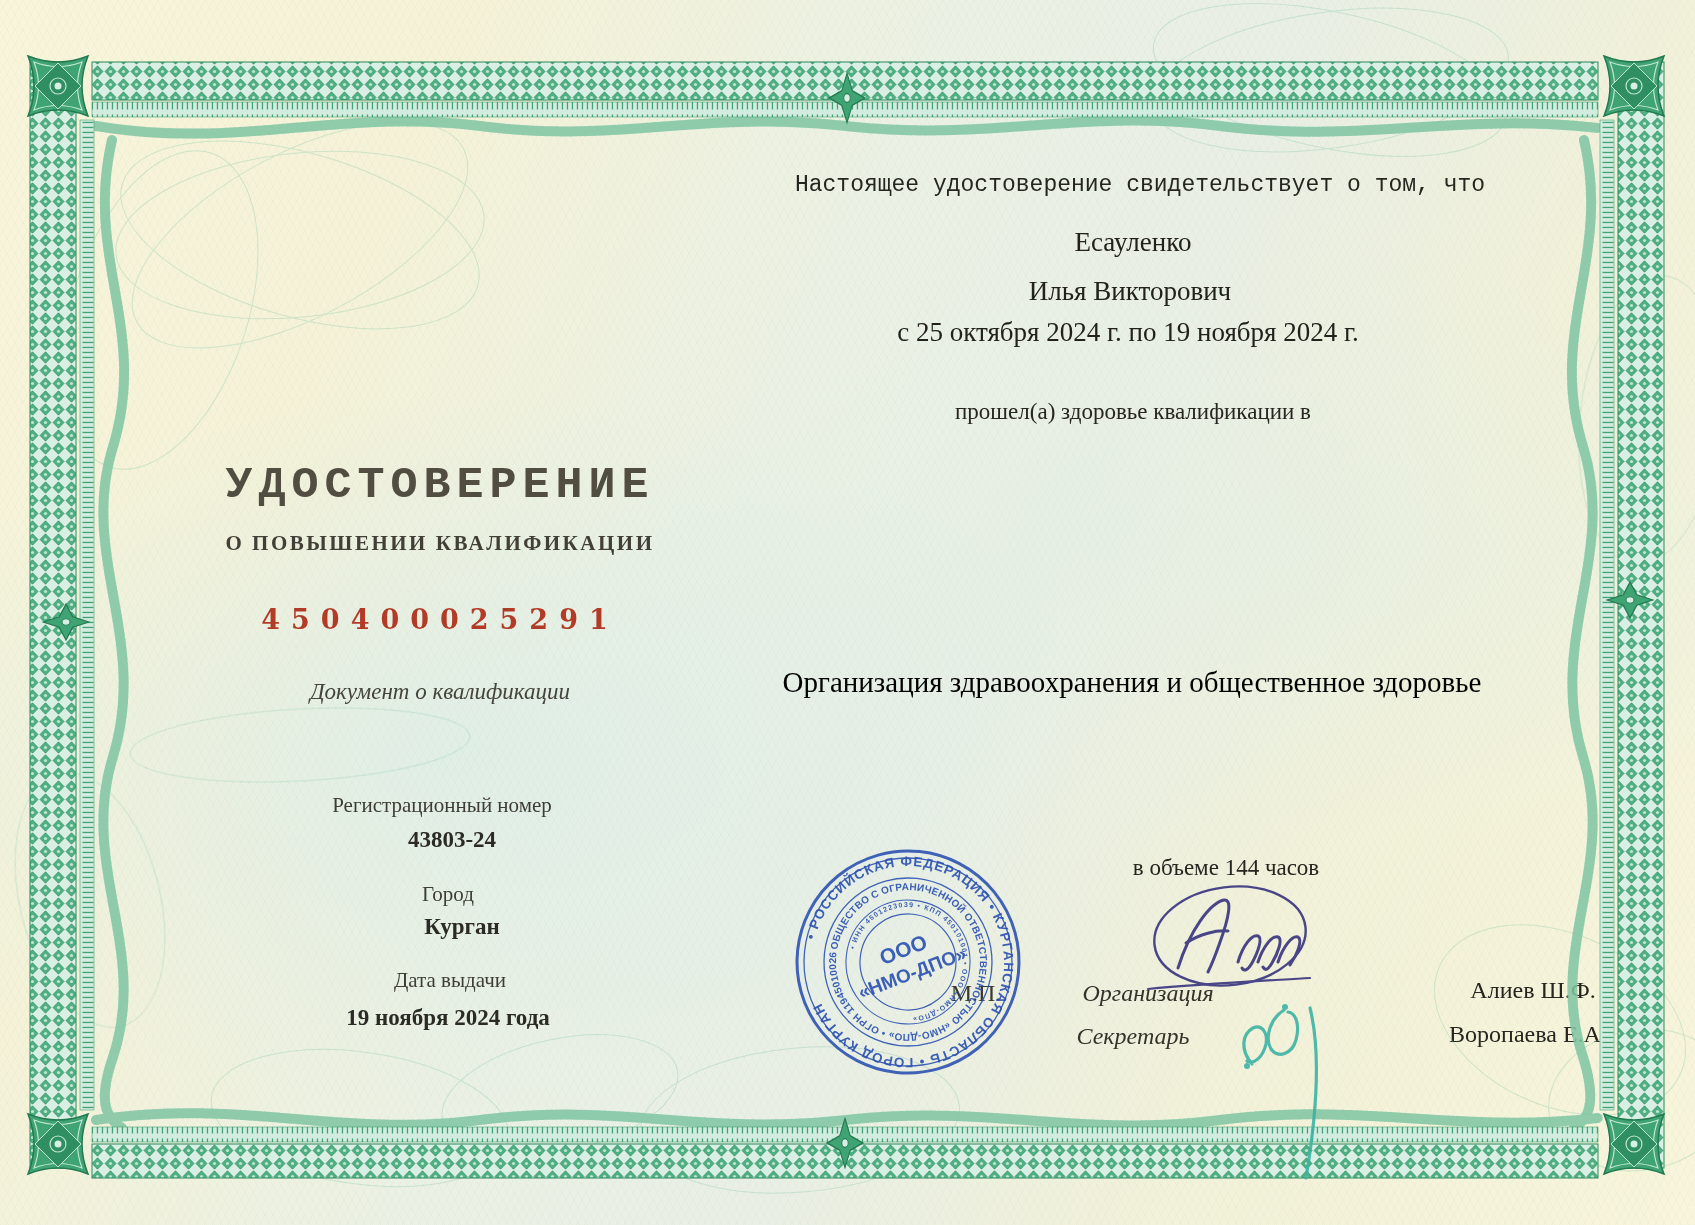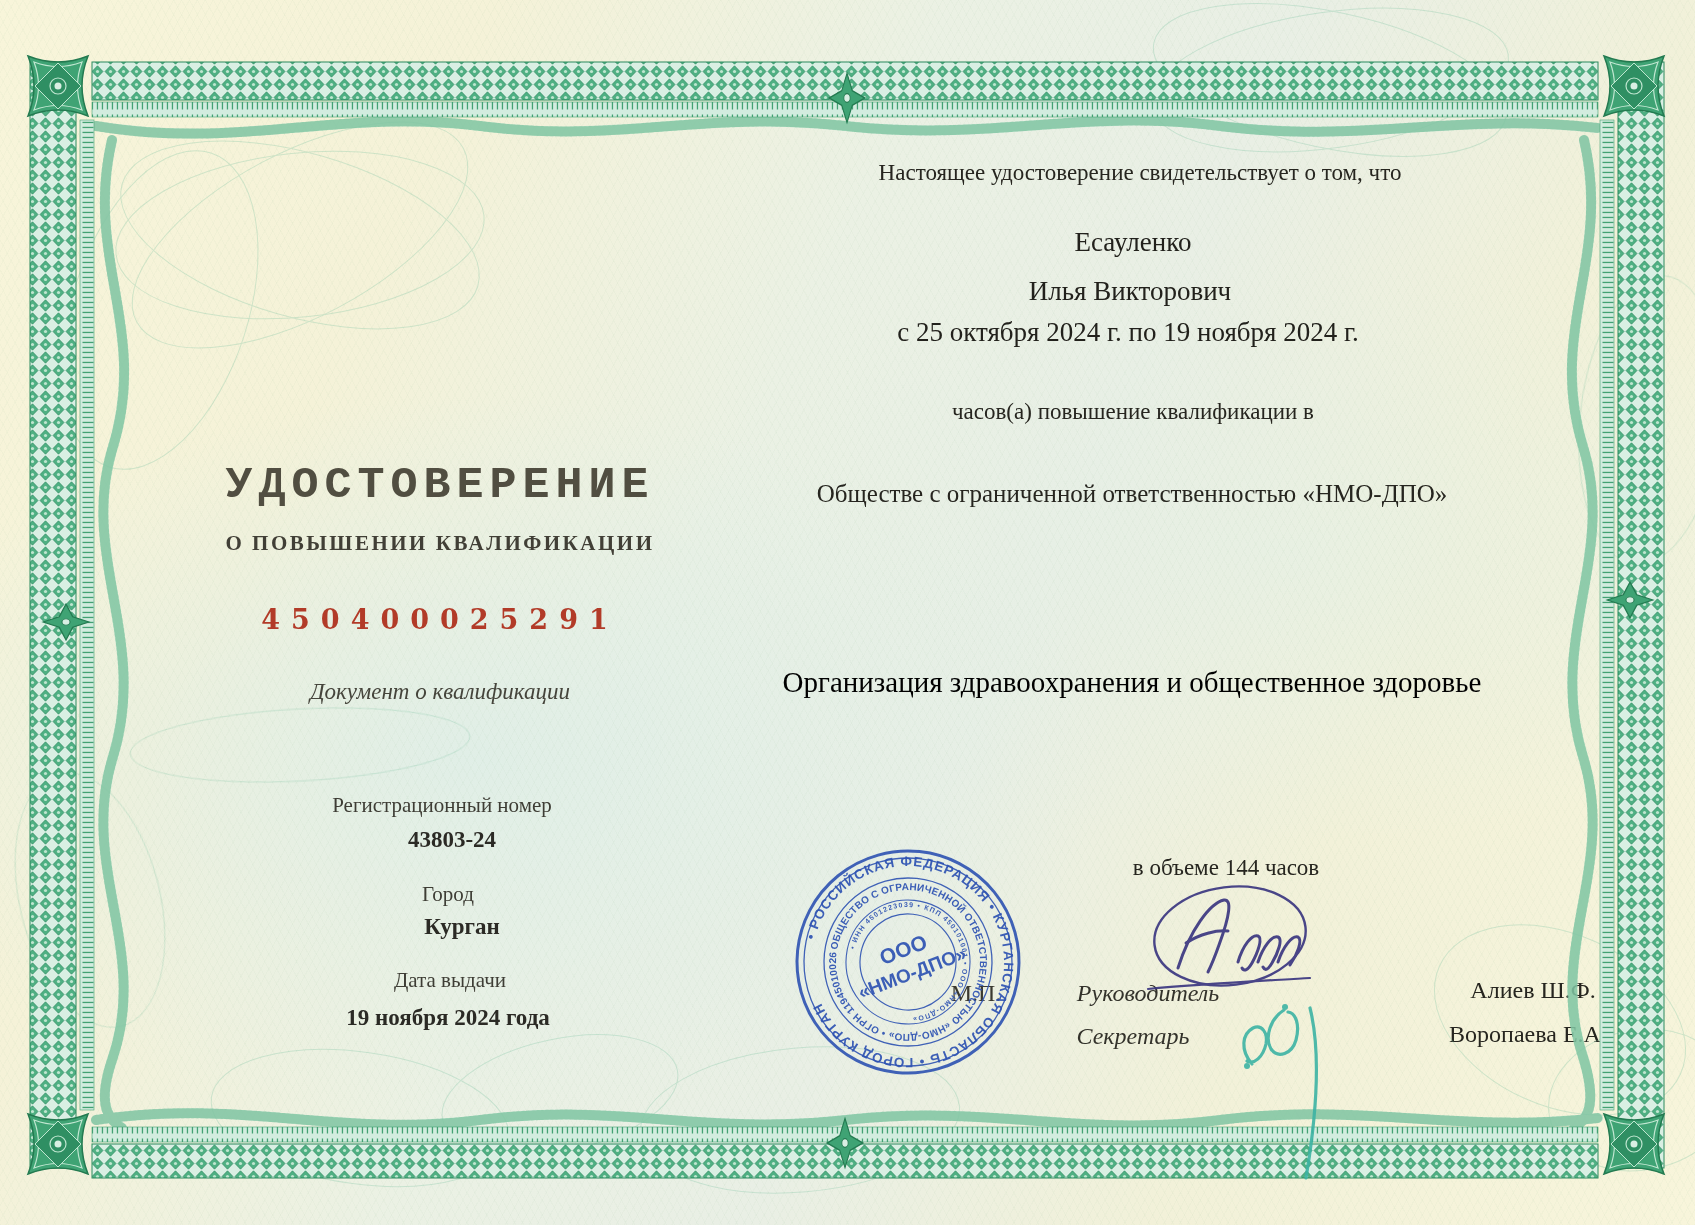--- a/index.html
+++ b/index.html
@@ -32,21 +32,21 @@
   .l-reglabel{left:442px;top:793px;}
   .l-regvalue{left:452px;top:827px;}
   .l-citylabel{left:448px;top:882px;}
   .l-cityvalue{left:462px;top:914px;}
   .l-datelabel{left:450px;top:968px;}
   .l-datevalue{left:448px;top:1005px;text-align:center;}
 
   
   .r-text{font-size:23px;color:#26251f;}
   .r-name{font-size:27px;color:#22211c;margin-top:19px;}
-  .r-intro{left:1140px;top:160px;}
+  .r-intro{left:1140px;top:172px;font-family:Liberation Mono, monospace;}
   .r-lastname{left:1133px;top:208px;}
   .r-firstname{left:1130px;top:257px;}
   .r-period{left:1128px;top:298px;}
   .r-completed{left:1133px;top:399px;}
   .r-org{left:1132px;top:480px;font-size:25px;}
   .r-proglabel{left:1134px;top:582px;}
   .r-progname{left:1132px;top:666px;font-size:29px;}
   .r-hours{left:1226px;top:855px;}
 
   
@@ -155,27 +155,26 @@
   <div class="abs txt l-value l-regvalue">43803-24</div>
   <div class="abs txt l-label l-citylabel">Город</div>
   <div class="abs txt l-value l-cityvalue">Курган</div>
   <div class="abs txt l-label l-datelabel">Дата выдачи</div>
   <div class="abs txt l-value l-datevalue">19 ноября 2024 года</div>
 
   <div class="abs txt r-text r-intro">Настоящее удостоверение свидетельствует о том, что</div>
   <div class="abs txt r-name r-lastname">Есауленко</div>
   <div class="abs txt r-name r-firstname">Илья Викторович</div>
   <div class="abs txt r-name r-period">с 25 октября 2024 г. по 19 ноября 2024 г.</div>
-  <div class="abs txt r-text r-completed">часов(а) повышение квалификации в</div>
-  <div class="abs txt r-text r-org">Обществе с ограниченной ответственностью «НМО-ДПО»</div>
+  <div class="abs txt r-text r-completed">прошел(а) здоровье квалификации в</div>
   <div class="abs txt r-progname">Организация здравоохранения и общественное здоровье</div>
   <div class="abs txt r-text r-hours">в объеме 144 часов</div>
 
   <div class="abs mp">М.П.</div>
-  <div class="abs sig-label head-label">Руководитель</div>
+  <div class="abs sig-label head-label">Организация</div>
   <div class="abs sig-label secr-label">Секретарь</div>
   <div class="abs sig-name head-name">Алиев Ш.Ф.</div>
   <div class="abs sig-name secr-name">Воропаева Е.А.</div>
 
   <svg class="stampsvg" style="left:788px;top:842px;" width="240" height="240" viewBox="0 0 240 240">
     <defs>
       <path id="ring1" d="M24,120 A96,96 0 1 1 216,120 A96,96 0 1 1 24,120"></path>
       <path id="ring2" d="M48,120 A72,72 0 1 1 192,120 A72,72 0 1 1 48,120"></path>
       <path id="ring3" d="M65,120 A55,55 0 1 1 175,120 A55,55 0 1 1 65,120"></path>
     </defs>

